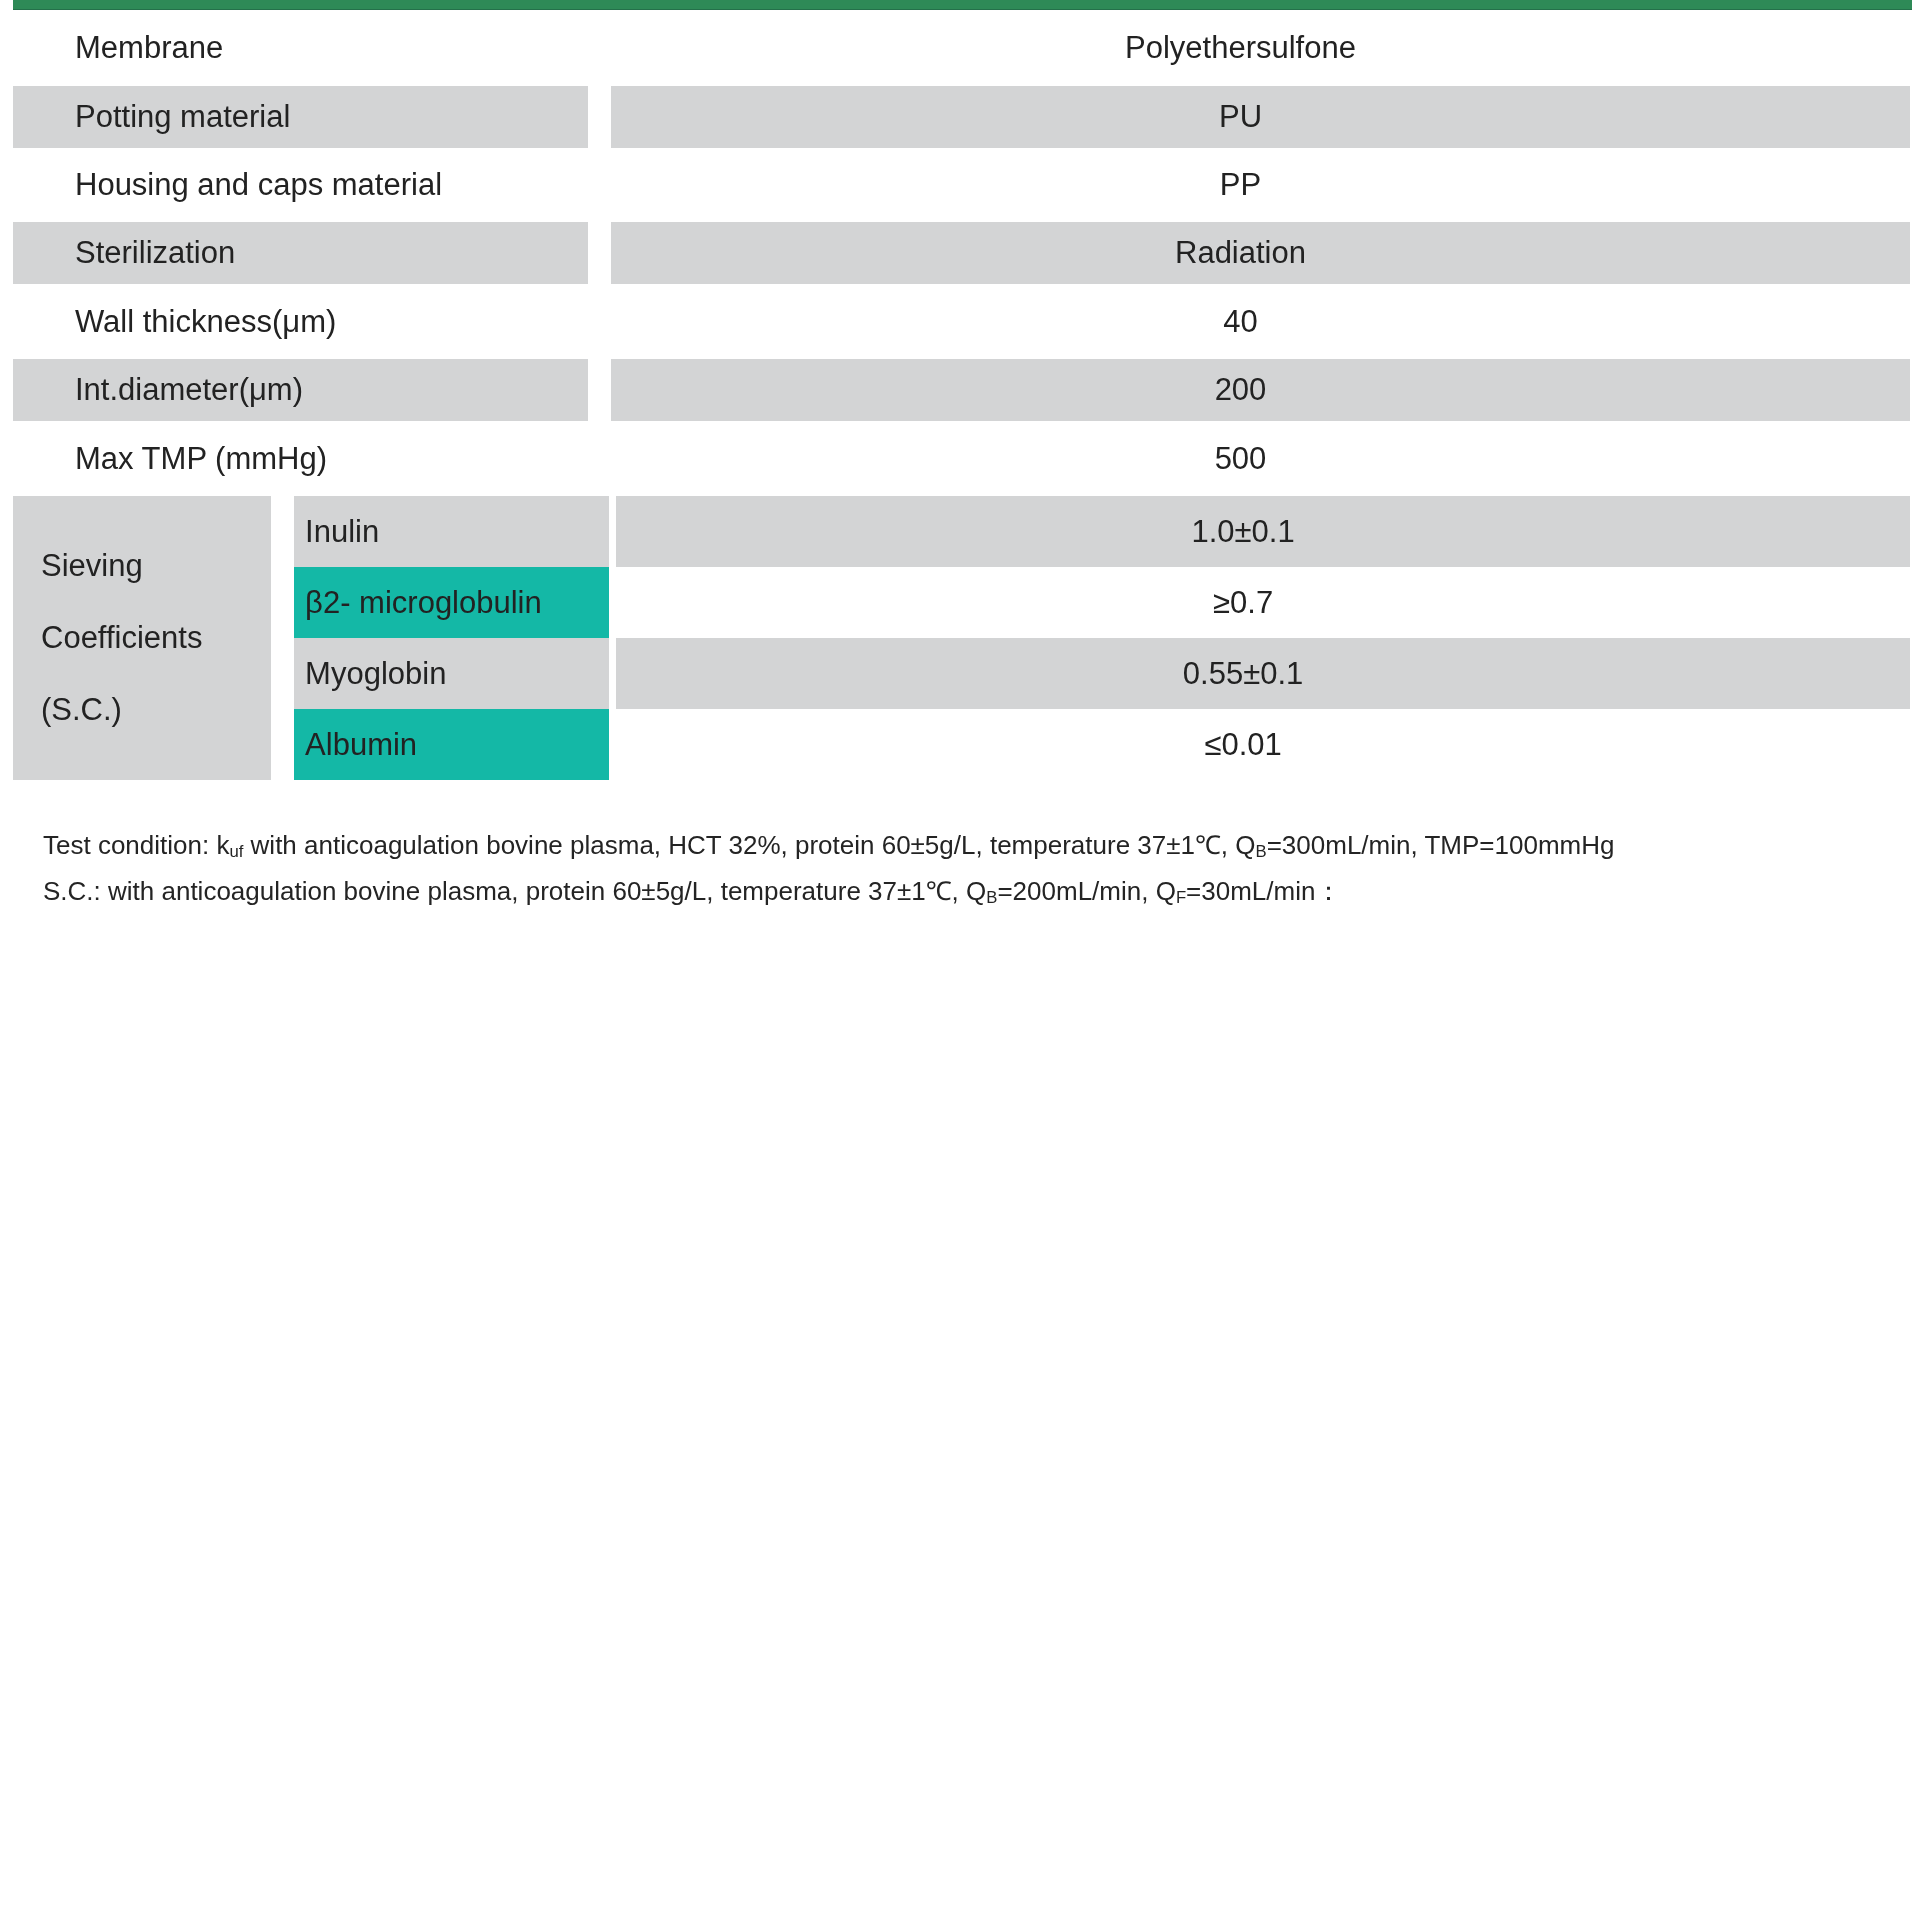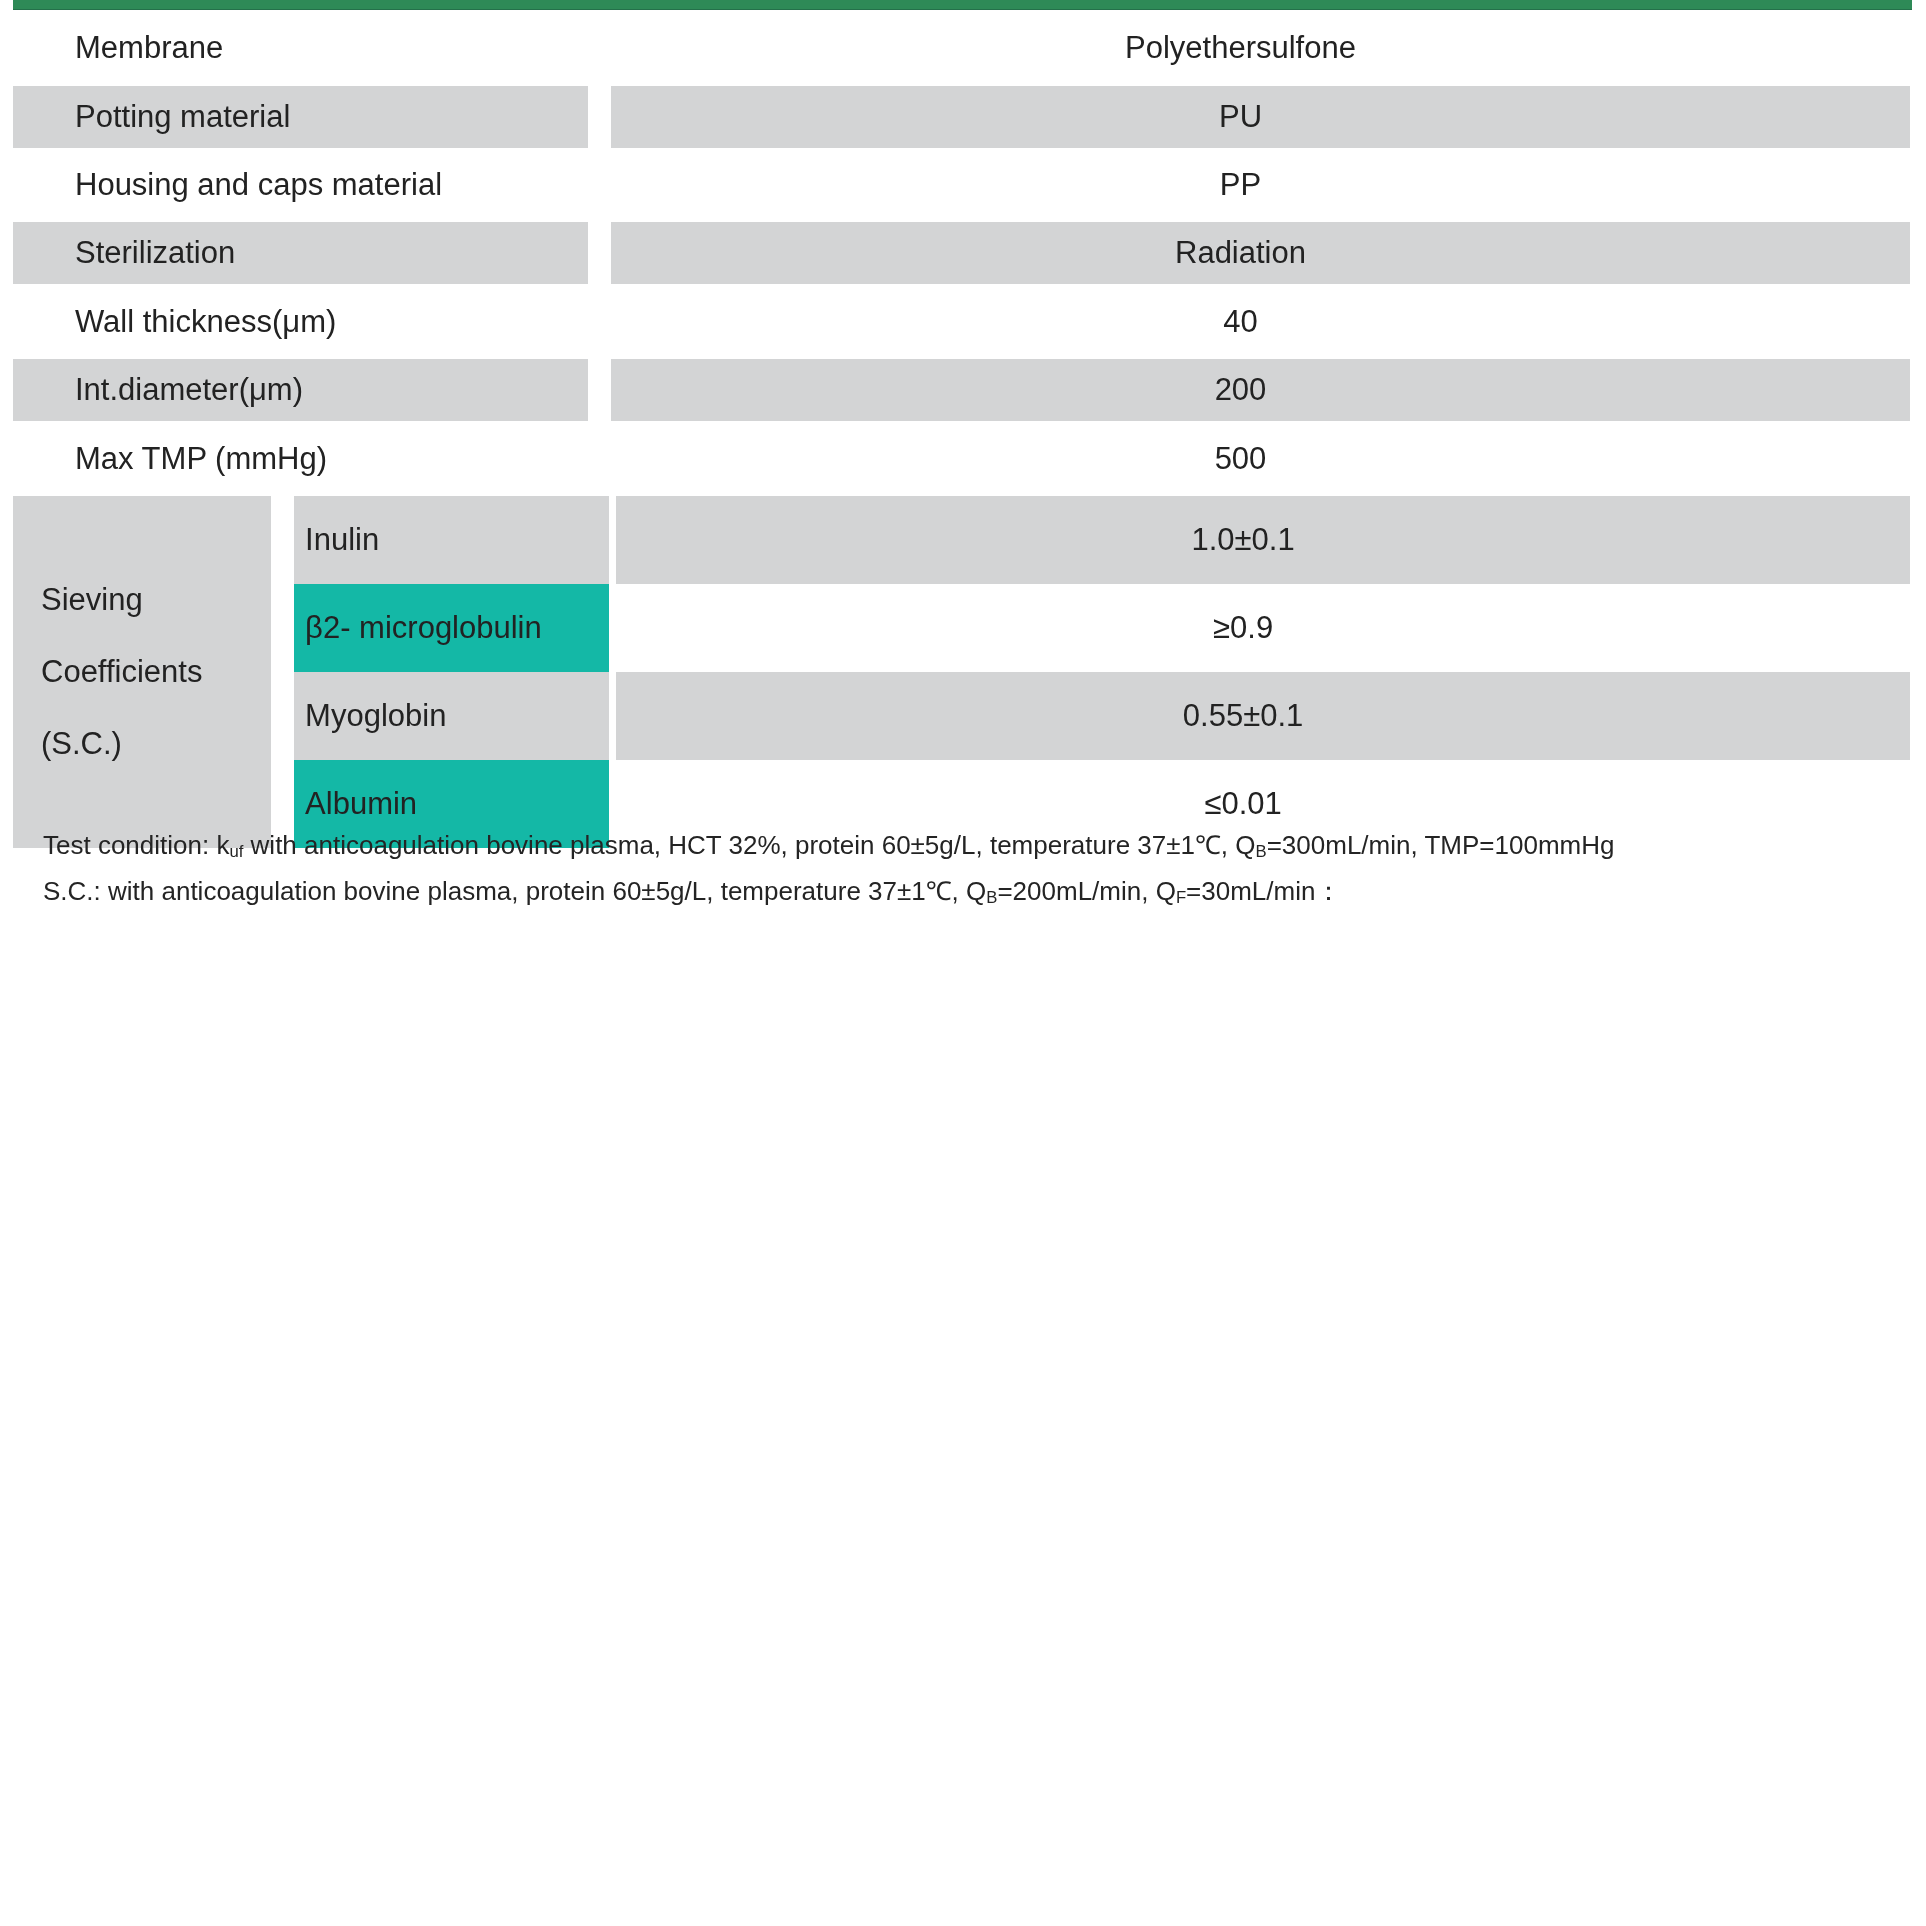--- a/index.html
+++ b/index.html
@@ -34,21 +34,21 @@
   .value-cell{flex:1;justify-content:center;padding-right:40px;}
   .row.gray .cell{background:var(--gray);}
 
   .sieving{display:flex;column-gap:22.5px;}
   .group-cell{
     width:258px;background:var(--gray);
     display:flex;flex-direction:column;justify-content:center;
     padding-left:28px;row-gap:40px;line-height:32px;
   }
   .subrows{flex:1;display:flex;flex-direction:column;}
-  .subrow{display:flex;column-gap:7.7px;height:88px;}
+  .subrow{display:flex;column-gap:7.7px;height:71px;}
   .sub-label-cell{width:315px;display:flex;align-items:center;padding-left:11.6px;background:#14b8a6;}
   .sub-value-cell{flex:1;display:flex;align-items:center;justify-content:center;padding-right:40px;background:#ffffff;}
   .subrow.gray .sub-label-cell,
   .subrow.gray .sub-value-cell{background:var(--gray);}
 
   .footnote{
     position:absolute;left:43px;top:824px;width:1862px;
     font-size:26px;line-height:43px;color:#242424;
   }
   .footnote .sub{
@@ -107,21 +107,21 @@
       </div>
       <div class="subrows">
 
         <div class="subrow gray">
           <div class="sub-label-cell">Inulin</div>
           <div class="sub-value-cell">1.0±0.1</div>
         </div>
 
         <div class="subrow">
           <div class="sub-label-cell">β2- microglobulin</div>
-          <div class="sub-value-cell">≥0.9</div>
+          <div class="sub-value-cell">≥0.7</div>
         </div>
 
         <div class="subrow gray">
           <div class="sub-label-cell">Myoglobin</div>
           <div class="sub-value-cell">0.55±0.1</div>
         </div>
 
         <div class="subrow">
           <div class="sub-label-cell">Albumin</div>
           <div class="sub-value-cell">≤0.01</div>

